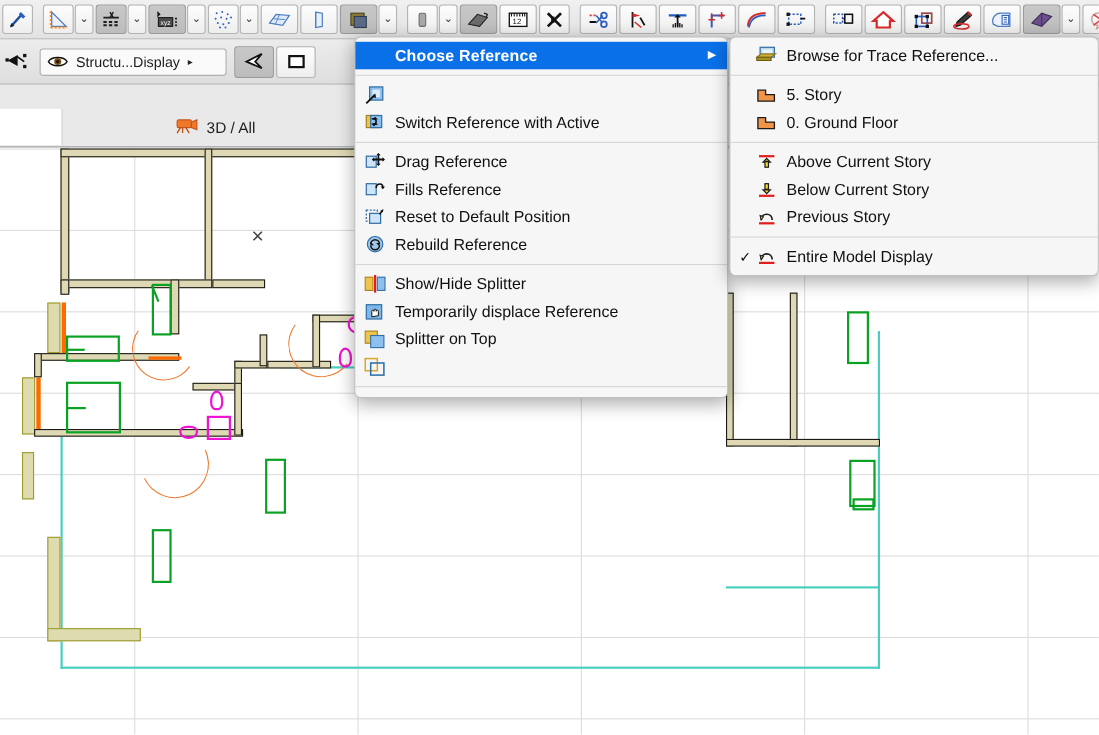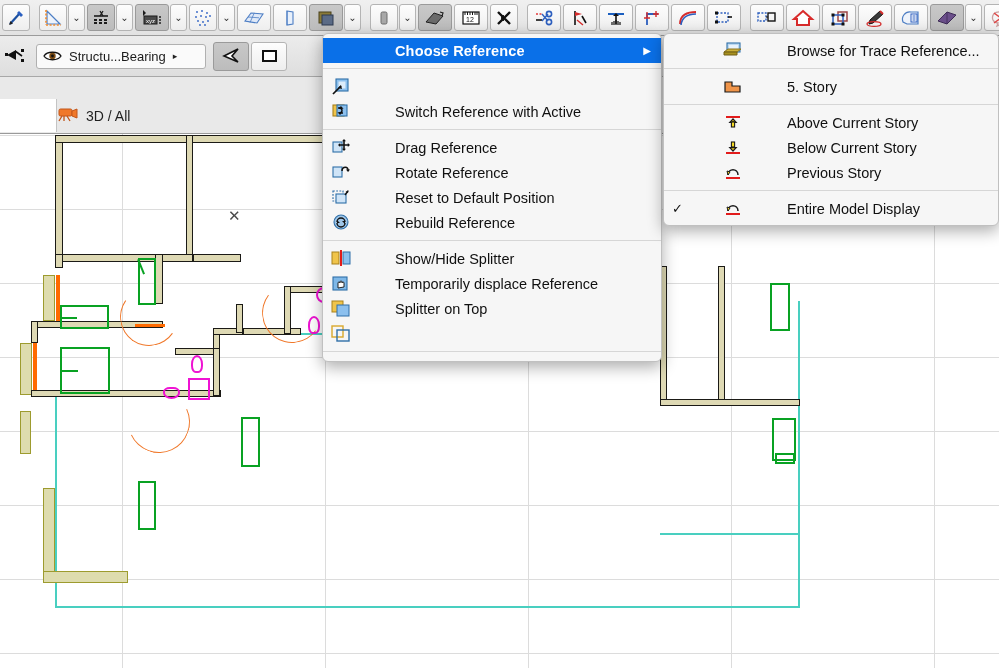--- a/index.html
+++ b/index.html
@@ -78,40 +78,40 @@
   .tri-right{font-size:9px;color:#222;}
 
   #viewtab{
     position:absolute;left:0;top:99px;width:999px;height:34px;background:#e9e9e9;
     border-bottom:1px solid #9a9a9a;
   }
   #tab-white{position:absolute;left:0;top:0;width:56px;height:33px;background:#ffffff;border-right:1px solid #c4c4c4;}
   #tab-3dall{
     position:absolute;left:57px;top:0;width:277px;height:33px;
     background:#e9e9e9;border-right:1px solid #c9c9c9;
-    display:flex;align-items:center;justify-content:flex-start;gap:7px;
+    display:flex;align-items:center;justify-content:center;gap:7px;
     font-size:14px;color:#1f1f1f;
   }
   #tab-rest{position:absolute;left:335px;top:0;right:0;height:33px;background:#efefef;}
 
   
   .menu{
     position:absolute;background:#f6f6f6;
     border:1px solid #c0c0c0;border-radius:6px;
     box-shadow:0 5px 16px rgba(0,0,0,.33);
     padding:4px 0;box-sizing:border-box;
     font-size:14.5px;color:#101010;
     z-index:50;
   }
   #menu-main{left:322px;top:33px;width:340px;}
   #menu-sub{left:663px;top:33px;width:336px;}
 
   .mi{
     position:relative;height:25px;display:flex;align-items:center;
-    padding:0 10px 0 8px;box-sizing:border-box;white-space:nowrap;gap:36px;
+    padding:0 10px 0 8px;box-sizing:border-box;white-space:nowrap;
   }
   .mi.sel{background:#0a70e8;color:#ffffff;}
   .mi .ico{width:20px;height:19px;margin-right:8px;flex:0 0 auto;position:relative;}
   .mi .chk{width:15px;flex:0 0 auto;font-size:13px;color:#101010;}
   .mi .lbl{flex:1 1 auto;}
   .mi .arrow{font-size:10px;}
   .msep{height:1px;background:#d6d6d6;margin:5px 0;}
   .mi.sel .lbl{font-weight:600;letter-spacing:.15px;}
 </style>
 </head>
@@ -416,21 +416,21 @@
           </svg>
       </div>
       <div class="layersel" style="width:170px;margin-left:6px">
         <span class="eye">
           <svg width="19" height="12" viewBox="0 0 19 12">
               <path d="M1 6 C4 1 15 1 18 6 C15 11 4 11 1 6z" fill="#fff" stroke="#111" stroke-width="1.3"></path>
               <circle cx="9.5" cy="6" r="3.2" fill="#7a4a12"></circle>
               <circle cx="9.5" cy="6" r="1.4" fill="#111"></circle>
             </svg>
         </span>
-        <span>Structu...Bearing</span>
+        <span>Structu...Display</span>
         <span class="tri-right">▸</span>
       </div>
       <div class="tbtn pressed" style="width:36px;height:29px;margin-left:7px">
         <svg width="26" height="20" viewBox="0 0 26 20">
             <path d="M20 3 L6 10 L20 16 L14 10z" fill="#fff" stroke="#111" stroke-width="1.6"></path>
           </svg>
       </div>
       <div class="tbtn" style="width:36px;height:29px">
         <svg width="26" height="20" viewBox="0 0 26 20">
             <rect x="7" y="5" width="13" height="10" fill="#fff" stroke="#111" stroke-width="2"></rect>
@@ -502,21 +502,21 @@
     </div>
 
     <div class="mi">
       <span class="ico">
         <svg width="20" height="19" viewBox="0 0 20 19">
             <rect x="2" y="4" width="9" height="10" fill="#cfe4f7" stroke="#2f6fa8" stroke-width="1.1"></rect>
             <path d="M11 8 C11 3 18 3 17 8" stroke="#111" stroke-width="1.5" fill="none"></path>
             <path d="M17 9 l-2 -2.5 h4z" fill="#111"></path>
           </svg>
       </span>
-      <span class="lbl">Rotate Reference</span>
+      <span class="lbl">Fills Reference</span>
     </div>
 
     <div class="mi">
       <span class="ico">
         <svg width="20" height="19" viewBox="0 0 20 19">
             <rect x="2" y="3" width="10" height="10" fill="none" stroke="#2f6fa8" stroke-width="1.2" stroke-dasharray="1.8 1.4"></rect>
             <rect x="5" y="6" width="10" height="9" fill="#cfe4f7" stroke="#2f6fa8" stroke-width="1.1"></rect>
             <path d="M14 7 L17 3" stroke="#111" stroke-width="1.4"></path>
             <path d="M17.5 2 l-.5 3 -2.5 -1z" fill="#111"></path>
           </svg>
@@ -602,20 +602,29 @@
     <div class="mi">
       <span class="chk"></span>
       <span class="ico">
         <svg width="20" height="19" viewBox="0 0 20 19">
             <path d="M2 5 h7 v4 h8 v6 h-15z" fill="#ef9449" stroke="#1b1b1b" stroke-width="1.2"></path>
           </svg>
       </span>
       <span class="lbl">5. Story</span>
     </div>
 
+    <div class="mi">
+      <span class="chk"></span>
+      <span class="ico">
+        <svg width="20" height="19" viewBox="0 0 20 19">
+            <path d="M2 5 h7 v4 h8 v6 h-15z" fill="#ef9449" stroke="#1b1b1b" stroke-width="1.2"></path>
+          </svg>
+      </span>
+      <span class="lbl">0. Ground Floor</span>
+    </div>
 
     <div class="msep"></div>
 
     <div class="mi">
       <span class="chk"></span>
       <span class="ico">
         <svg width="20" height="19" viewBox="0 0 20 19">
             <rect x="3" y="3" width="14" height="2" fill="#e21b1b"></rect>
             <path d="M10 14 V8 M10 6 l-3.2 3.4 h6.4z" stroke="#1b1b1b" stroke-width="1.2" fill="#f5d923"></path>
             <rect x="8.4" y="9" width="3.2" height="5" fill="#f5d923" stroke="#1b1b1b" stroke-width="1.1"></rect>

